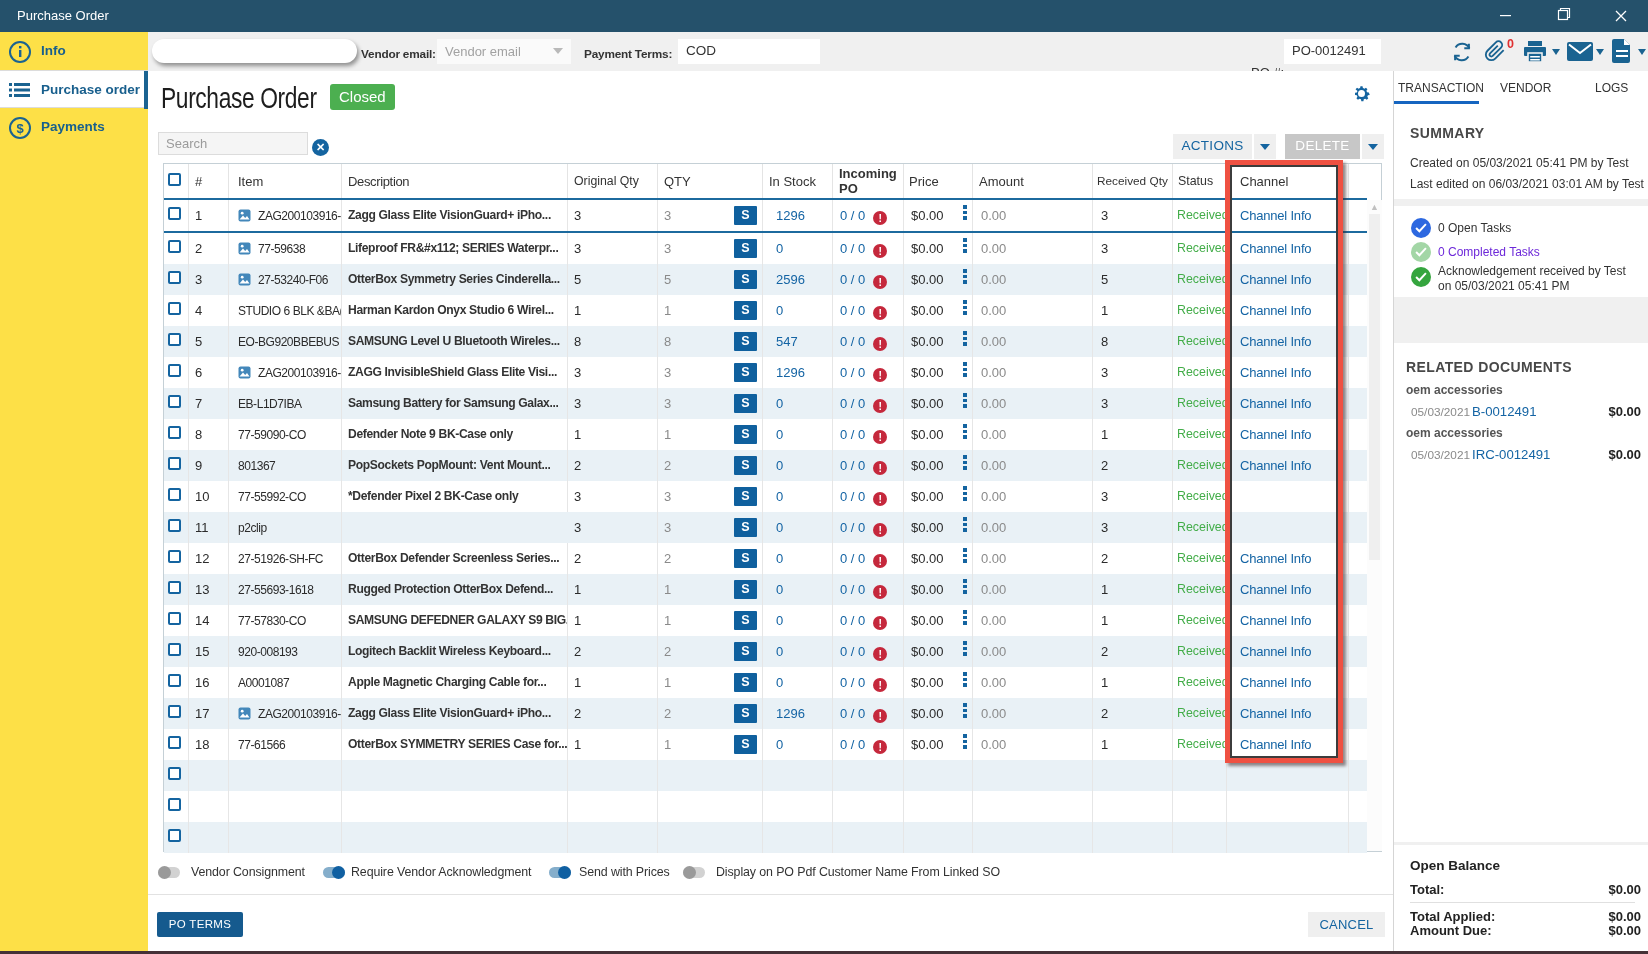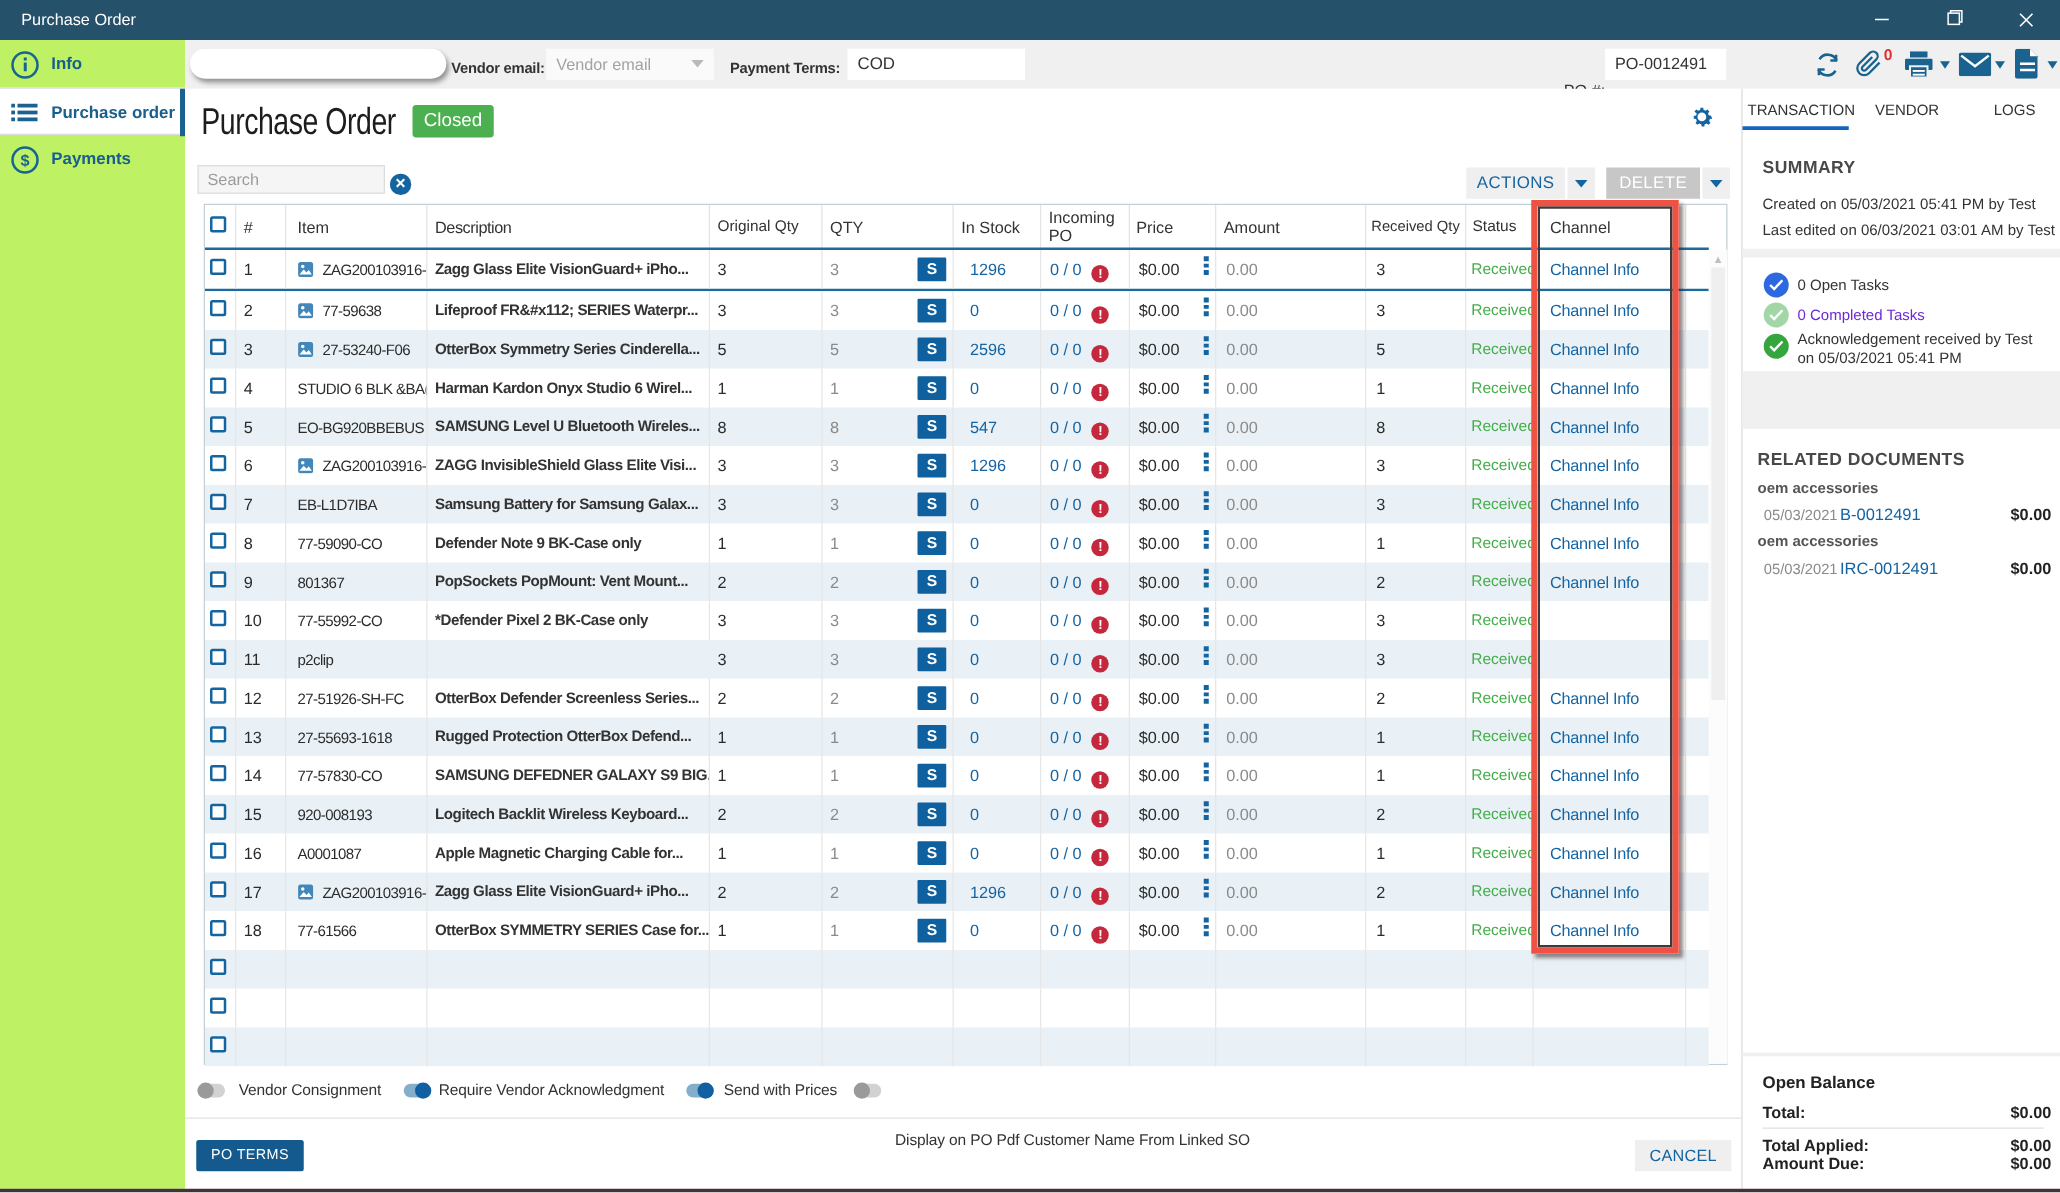--- a/index.html
+++ b/index.html
@@ -4,21 +4,21 @@
 html,body { width:1648px; height:954px; overflow:hidden; }
 body { font-family:"Liberation Sans",sans-serif; position:relative; background:#fff; }
 
 
 #titlebar { position:absolute; left:0; top:0; width:1648px; height:32px; background:#25516b; }
 #titlebar .t { position:absolute; left:17px; top:8px; color:#fff; font-size:13px; }
 .winbtn { position:absolute; top:0; width:46px; height:32px; }
 #wmin  { left:1482px; } #wmax { left:1540px; } #wclose { left:1598px; }
 
 
-#sidebar { position:absolute; left:0; top:32px; width:148px; height:919px; background:#bef264; }
+#sidebar { position:absolute; left:0; top:32px; width:148px; height:919px; background:#fde047; }
 .sbitem { position:absolute; left:0; width:148px; height:38px; color:#185f8d; font-size:13.5px; font-weight:700; }
 .sbitem .lb { position:absolute; left:41px; top:11px; }
 .sbitem .ic { position:absolute; left:8px; top:8px; }
 #sb1 { top:0px; } #sb2 { top:38px; background:#fff; border-top:1px solid #dcdcdc; border-bottom:1px solid #dcdcdc; }
 #sb3 { top:76px; }
 #sb2:after { content:""; position:absolute; right:0; top:0; width:4px; height:38px; background:#1a6391; }
 
 
 #toolbar { position:absolute; left:148px; top:32px; width:1500px; height:39px; background:#f0f0f0; }
 #pill { position:absolute; left:4px; top:7px; width:205px; height:24px; background:#fff; border-radius:12px; box-shadow:2px 3px 4px rgba(0,0,0,0.4); }
@@ -284,21 +284,21 @@
 
   <div id="table">
     <div id="thead">
       <div class="hc cb"><span class="ckb"></span></div>
       <div class="hc num" style="padding-left:6px;">#</div>
       <div class="hc item" style="padding-left:9px;">Item</div>
       <div class="hc desc" style="font-weight:400; font-size:13px;">Description</div>
       <div class="hc oqty" style="padding-left:6px; font-size:12.3px; overflow:visible;">Original Qty</div>
       <div class="hc qty" style="padding-left:6px; color:#333;">QTY</div>
       <div class="hc stock" style="padding-left:6px; color:#333;">In Stock</div>
-      <div class="hc incpo" style="padding-left:6px; padding-top:2px; line-height:15px;">Incoming<br>PO</div>
+      <div class="hc incpo" style="padding-left:6px; padding-top:2px; line-height:15px;font-weight:bold;">Incoming<br>PO</div>
       <div class="hc price" style="padding-left:5px;">Price</div>
       <div class="hc amount" style="padding-left:6px; color:#333;">Amount</div>
       <div class="hc rqty" style="padding-left:4px; font-size:11.8px; overflow:visible;">Received Qty</div>
       <div class="hc status" style="padding-left:5px; color:#333;">Status</div>
       <div class="hc chan" style="padding-left:13px;">Channel</div>
       <div class="hc extra"></div>
     </div>
     <div id="tbody">
 <div class="row sel">
           <div class="c cb"><span class="ckb"></span></div>
@@ -743,19 +743,19 @@
       <span class="knob"></span>
     </span>
   <span class="toglb" style="left:203px;">Require Vendor Acknowledgment</span>
   <span class="tog on" style="left:401px;">
       <span class="knob"></span>
     </span>
   <span class="toglb" style="left:431px;text-align:center;">Send with Prices</span>
   <span class="tog off" style="left:535px;">
       <span class="knob"></span>
     </span>
-  <span class="toglb" style="left:568px;margin-top:40px;">Display on PO Pdf Customer Name From Linked SO</span>
+  <span class="toglb" style="left:568px;">Display on PO Pdf Customer Name From Linked SO</span>
   <div id="footline"></div>
   <div id="btn-poterms">PO TERMS</div>
   <div id="btn-cancel">CANCEL</div>
 </div>
 
 <div id="botline"></div>
 
 </body></html>

